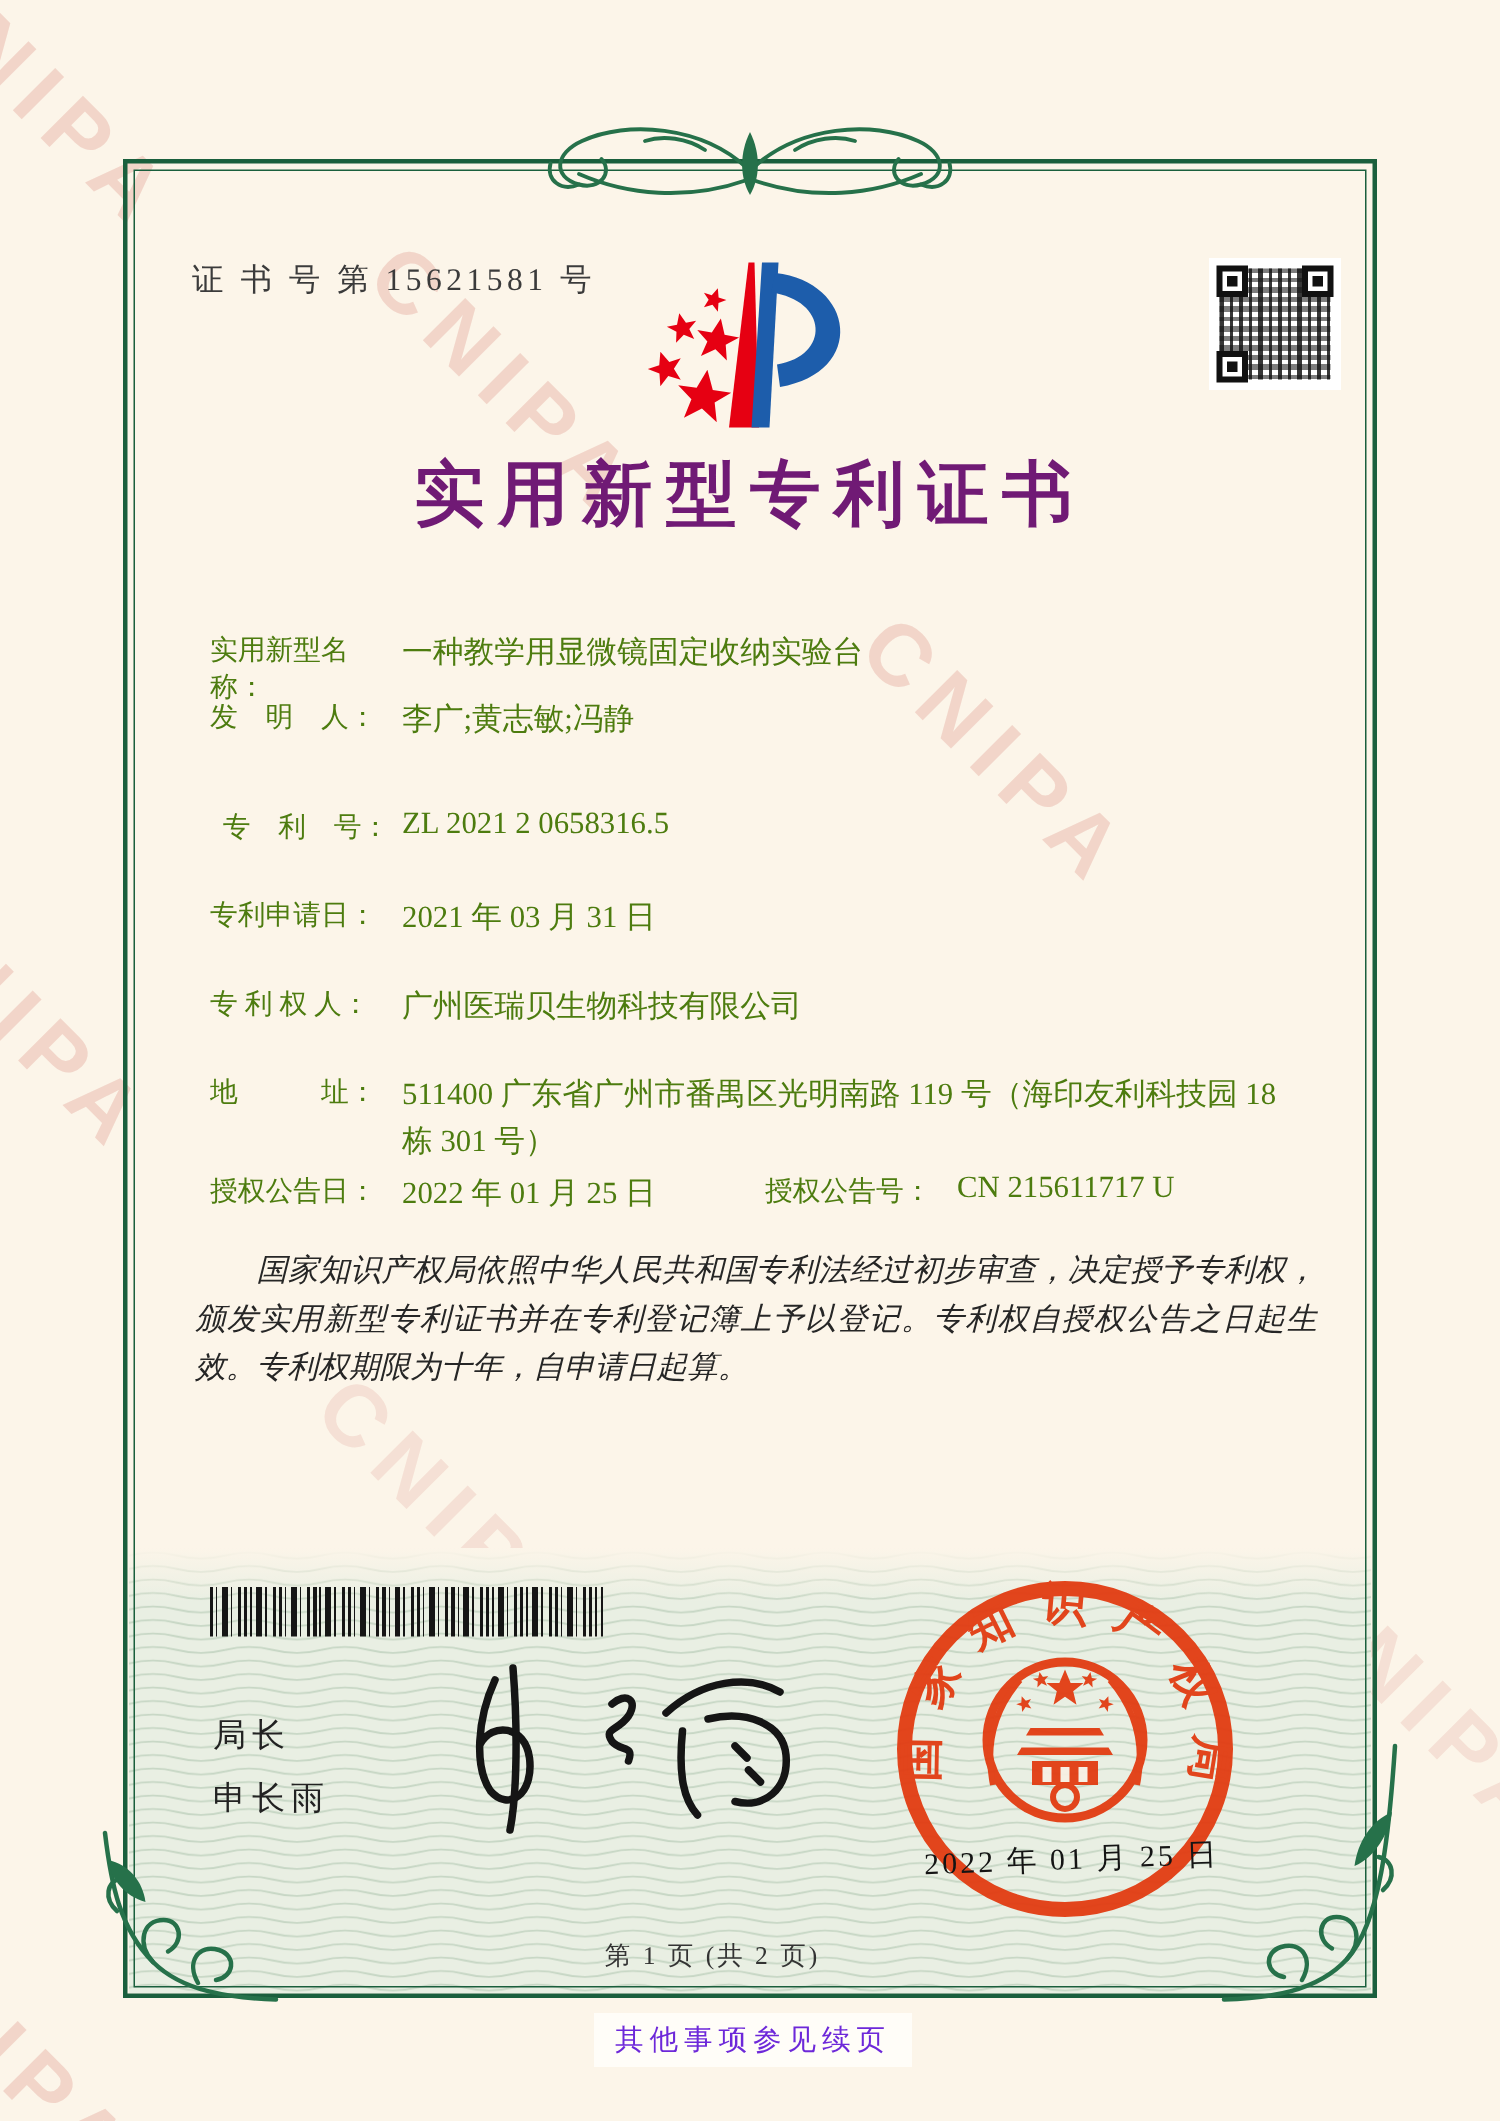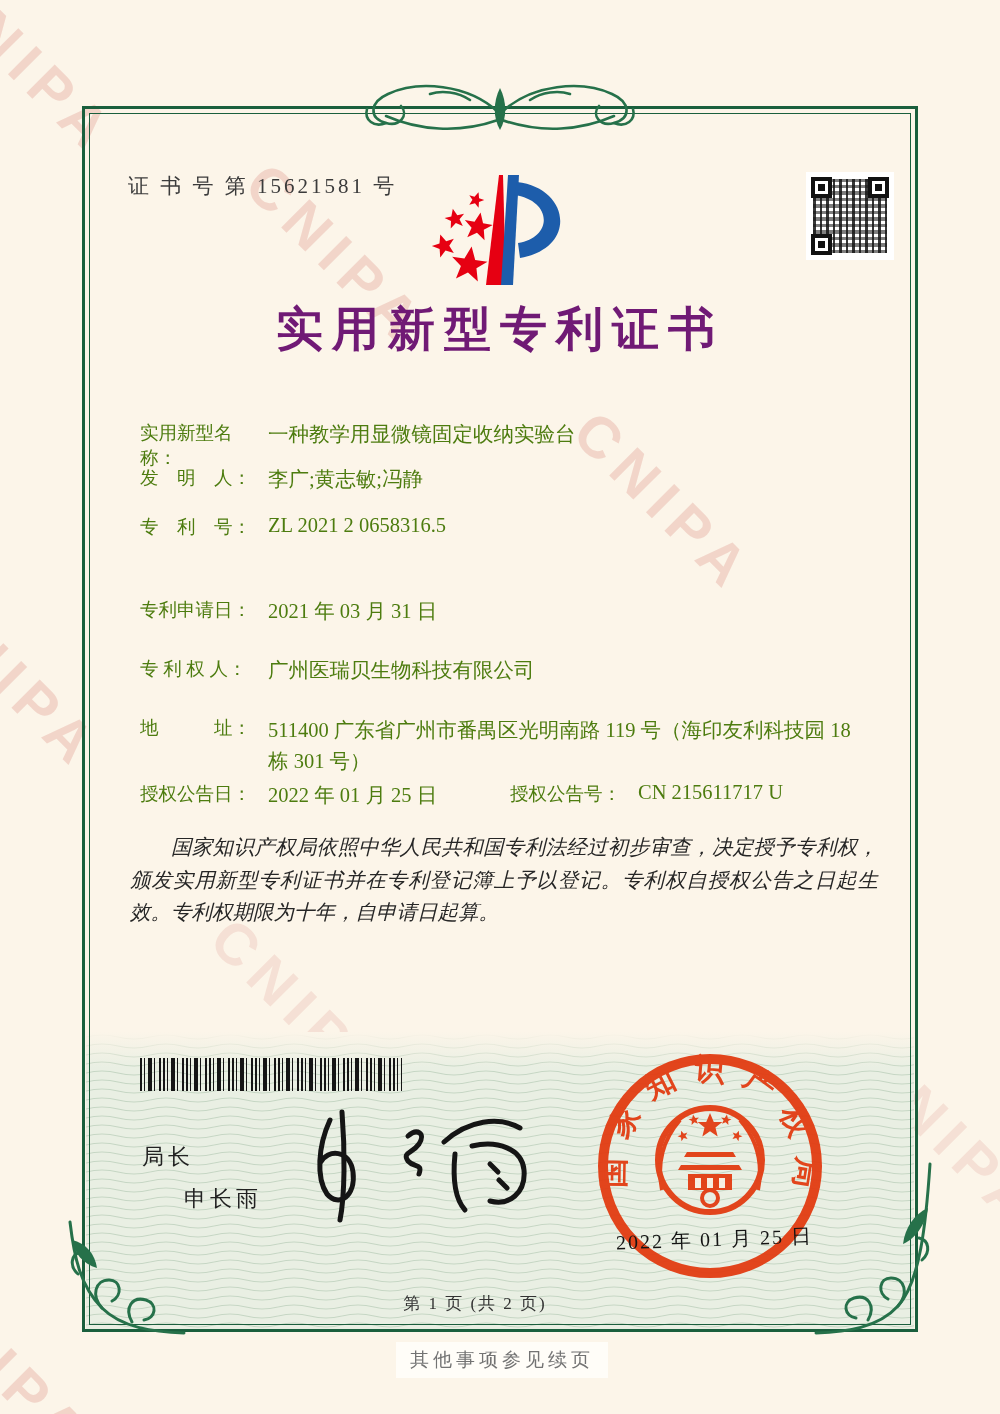--- a/index.html
+++ b/index.html
@@ -51,29 +51,29 @@
   .bodytext { position:absolute; left:130px; top:831px; width:748px; z-index:10;
     font-size:20.5px; line-height:32.5px; color:#262626; text-align:justify; }
   .bodytext p { text-indent:2em;font-style:italic; }
   
   .barcode { position:absolute; left:140px; top:1058px; width:262px; height:33px; z-index:10;
     background:repeating-linear-gradient(90deg,
       #151515 0 2px, transparent 2px 4px, #151515 4px 5px, transparent 5px 8px,
       #151515 8px 12px, transparent 12px 14px, #151515 14px 15px, transparent 15px 19px,
       #151515 19px 21px, transparent 21px 23px); }
   .director-title { position:absolute; left:142px; top:1142px; z-index:10; font-size:22px; letter-spacing:4px; }
-  .director-name  { position:absolute; left:142px; top:1184px; z-index:10; font-size:22px; letter-spacing:4px;margin-left:42px; }
+  .director-name  { position:absolute; left:142px; top:1184px; z-index:10; font-size:22px; letter-spacing:4px; }
   .sig { position:absolute; left:296px; top:1100px; z-index:11; }
   .seal { position:absolute; left:592px; top:1048px; z-index:12; opacity:0.95; }
   .sealdate { position:absolute; left:616px; top:1226px; z-index:13;
     font-size:20px; letter-spacing:2px; color:#141414; transform:rotate(-2deg); }
   .pageinfo { position:absolute; left:0; right:50px; top:1292px; z-index:10; text-align:center;
     font-size:17px; letter-spacing:2px; color:#333; }
   .contnote { position:absolute; left:396px; top:1342px; z-index:10; background:#fffdf8;
-    padding:5px 14px; font-size:19px; letter-spacing:4px; color:#737373; }
+    padding:5px 14px; font-size:19px; letter-spacing:4px; color:#6d28d9; }
 </style>
 </head>
 <body>
 
 <div class="page">
 
   <span class="wm" style="left:-30px; top:-40px;">CNIPA</span>
   <span class="wm" style="left:280px; top:150px;">CNIPA</span>
   <span class="wm" style="left:608px; top:398px;">CNIPA</span>
   <span class="wm" style="left:-45px; top:575px;">CNIPA</span>
@@ -153,21 +153,21 @@
   </div>
 
   <div class="title">实用新型专利证书</div>
 
   <div class="frow" style="top:420px;">
     <span class="lab">实用新型名称：</span><span class="val">一种教学用显微镜固定收纳实验台</span>
   </div>
   <div class="frow" style="top:465px;">
     <span class="lab">发　明　人：</span><span class="val">李广;黄志敏;冯静</span>
   </div>
-  <div class="frow" style="top:514px;">
+  <div class="frow" style="top:538px;text-align:center;">
     <span class="lab">专　利　号：</span><span class="val">ZL 2021 2 0658316.5</span>
   </div>
   <div class="frow" style="top:597px;">
     <span class="lab">专利申请日：</span><span class="val">2021 年 03 月 31 日</span>
   </div>
   <div class="frow" style="top:656px;">
     <span class="lab">专 利 权 人：</span><span class="val">广州医瑞贝生物科技有限公司</span>
   </div>
   <div class="frow address" style="top:715px;">
     <span class="lab">地　　　址：</span><span class="val">511400 广东省广州市番禺区光明南路 119 号（海印友利科技园 18 栋 301 号）</span>

